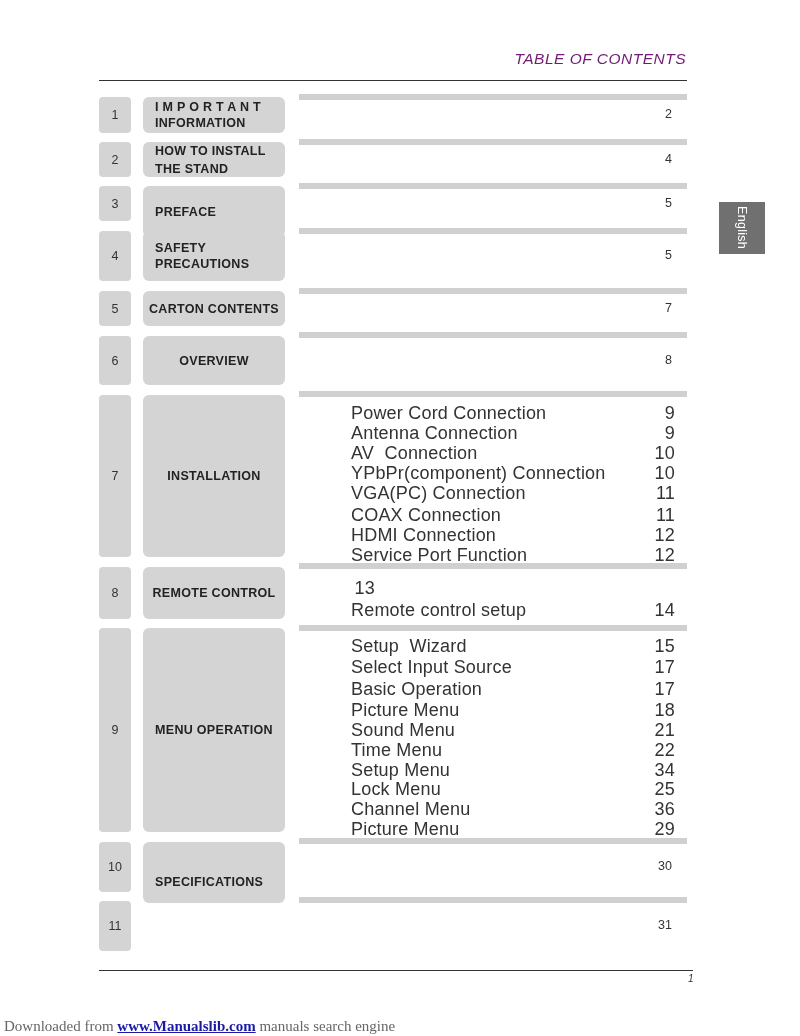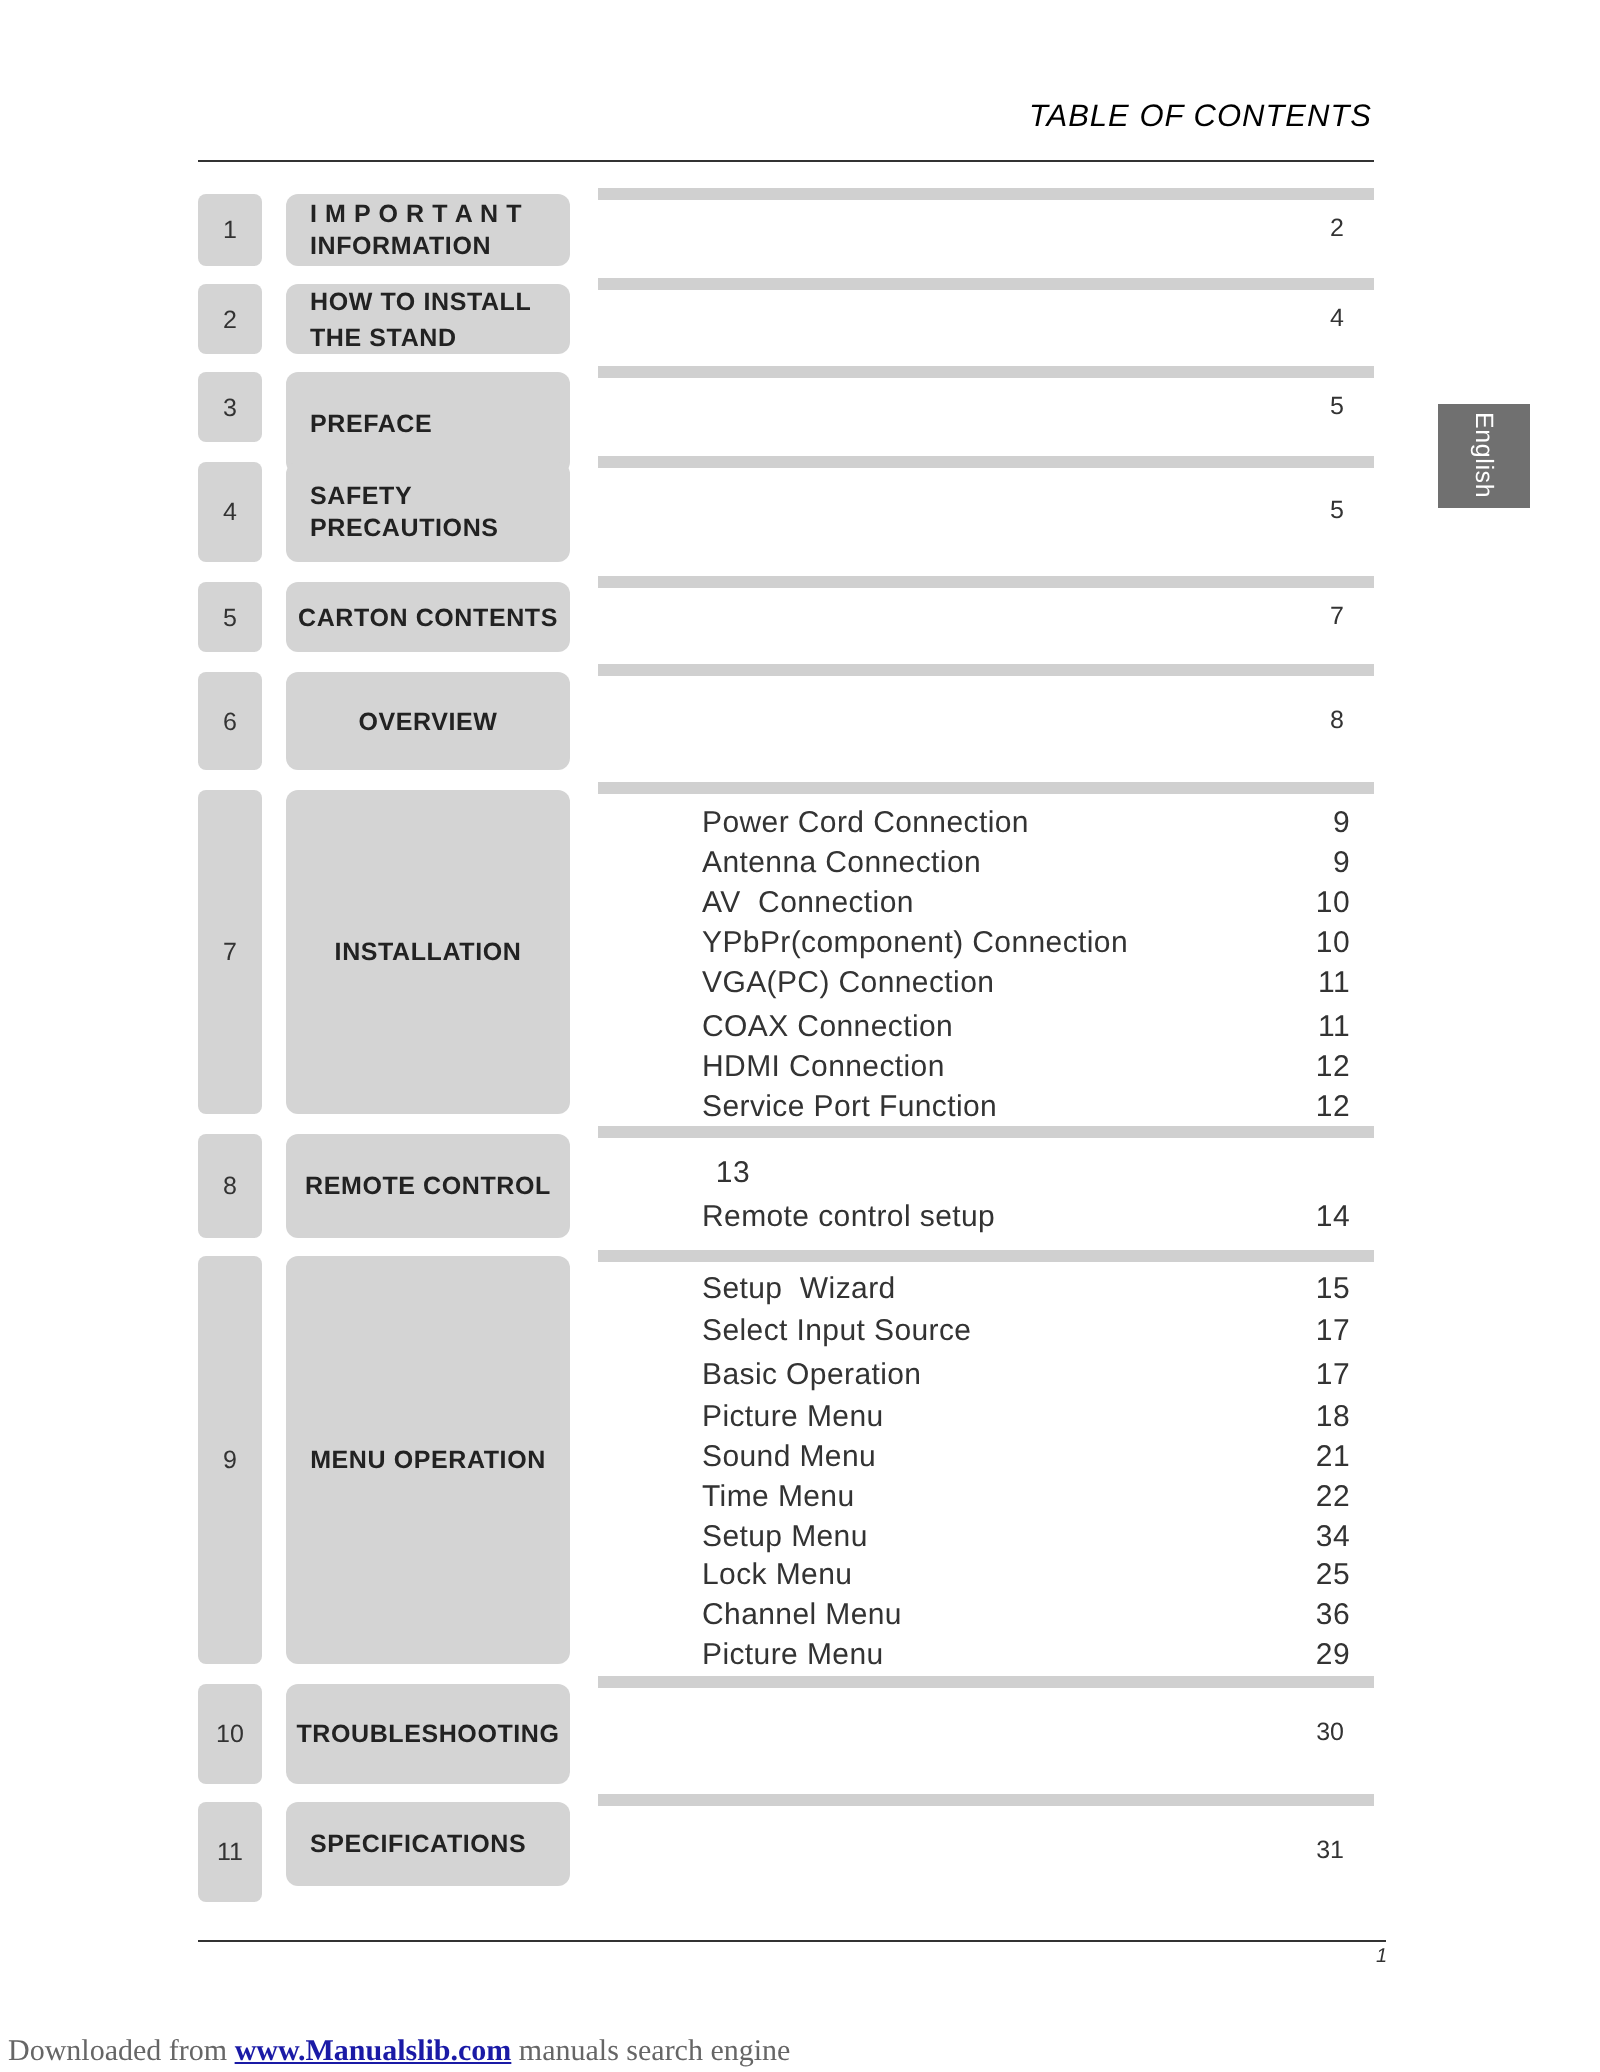--- a/index.html
+++ b/index.html
@@ -1,37 +1,37 @@
 <!DOCTYPE html>
 <html><head>
 <meta charset="utf-8">
 <style>
   html, body { margin:0; padding:0; }
   body { width:800px; height:1036px; background:#ffffff; position:relative; overflow:hidden;
          font-family:"Liberation Sans", sans-serif; color:#222; }
   .page-title { position:absolute; right:114px; top:50px; font-size:15.5px; font-style:italic;
-                letter-spacing:0.5px; color:#000000; }
+                letter-spacing:0.5px; color:#701a75; }
   .hr-top { position:absolute; left:99px; top:80px; width:588px; height:1px; background:#333; }
   .hr-bottom { position:absolute; left:99px; top:970px; width:594px; height:1px; background:#333; }
   .page-num { position:absolute; left:688px; top:973px; font-size:10px; font-style:italic; color:#333; }
   .lang-tab { position:absolute; left:719px; top:202px; width:46px; height:52px; background:#707070;
               color:#fff; font-size:12.5px; display:flex; align-items:center; justify-content:center; }
   .lang-tab span { writing-mode:vertical-rl; letter-spacing:0.3px; }
   .footer { position:absolute; left:4px; top:1018px; font-family:"Liberation Serif", serif; font-size:15px; color:#666; }
   .footer a { color:#1a1aa6; text-decoration:underline; font-weight:bold; }
 
   .num-box { position:absolute; left:99px; width:32px; background:#d4d4d4; border-radius:4px;
              display:flex; align-items:center; justify-content:center; font-size:12.5px; color:#333; }
   .title-box { position:absolute; left:143px; width:142px; background:#d4d4d4; border-radius:6px;
                display:flex; align-items:center; font-size:12.5px; font-weight:bold; color:#222;
                box-sizing:border-box; padding-left:12px; line-height:16px; letter-spacing:0.3px; }
   .title-box.center { justify-content:center; padding-left:0; text-align:center; }
   .bar { position:absolute; left:299px; width:388px; height:6px; background:#d0d0d0; }
   .single-page { position:absolute; right:128px; font-size:12.5px; color:#333; }
-  .entry { position:absolute; left:351px; width:324px; font-size:15px; color:#333;
+  .entry { position:absolute; left:351px; width:324px; font-size:18px; color:#333;
            display:flex; justify-content:space-between; letter-spacing:0.2px; }
   .entry .pg { text-align:right; min-width:24px; }
 </style>
 </head>
 <body>
 
 <div class="page-title">TABLE OF CONTENTS</div>
 <div class="hr-top"></div>
 
 <div class="lang-tab">
@@ -214,21 +214,21 @@
       <div class="title-box center" style="top: 842px; height: 50px;">
         <div>
           <div>TROUBLESHOOTING</div>
         </div>
       </div>
       <div class="single-page" style="top: 859px;">30</div>
     </div>
     <div>
       <div class="bar" style="top: 897px;"></div>
       <div class="num-box" style="top: 901px; height: 50px;">11</div>
-      <div class="title-box" style="top: 901px; height: 42px;">
+      <div class="title-box" style="top: 861px; height: 42px;">
         <div>
           <div>SPECIFICATIONS</div>
         </div>
       </div>
       <div class="single-page" style="top: 918px;">31</div>
     </div>
   </div>
 
 <div class="hr-bottom"></div>
 <div class="page-num">1</div>

